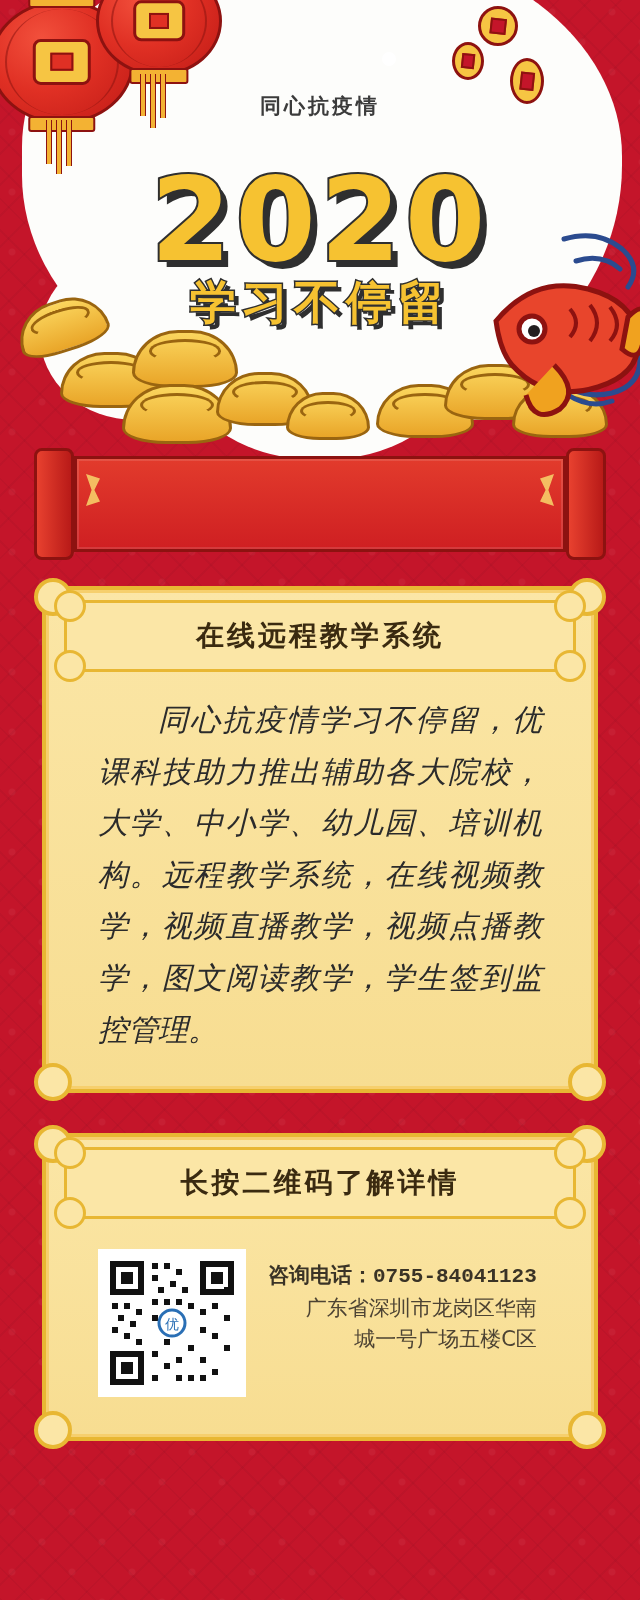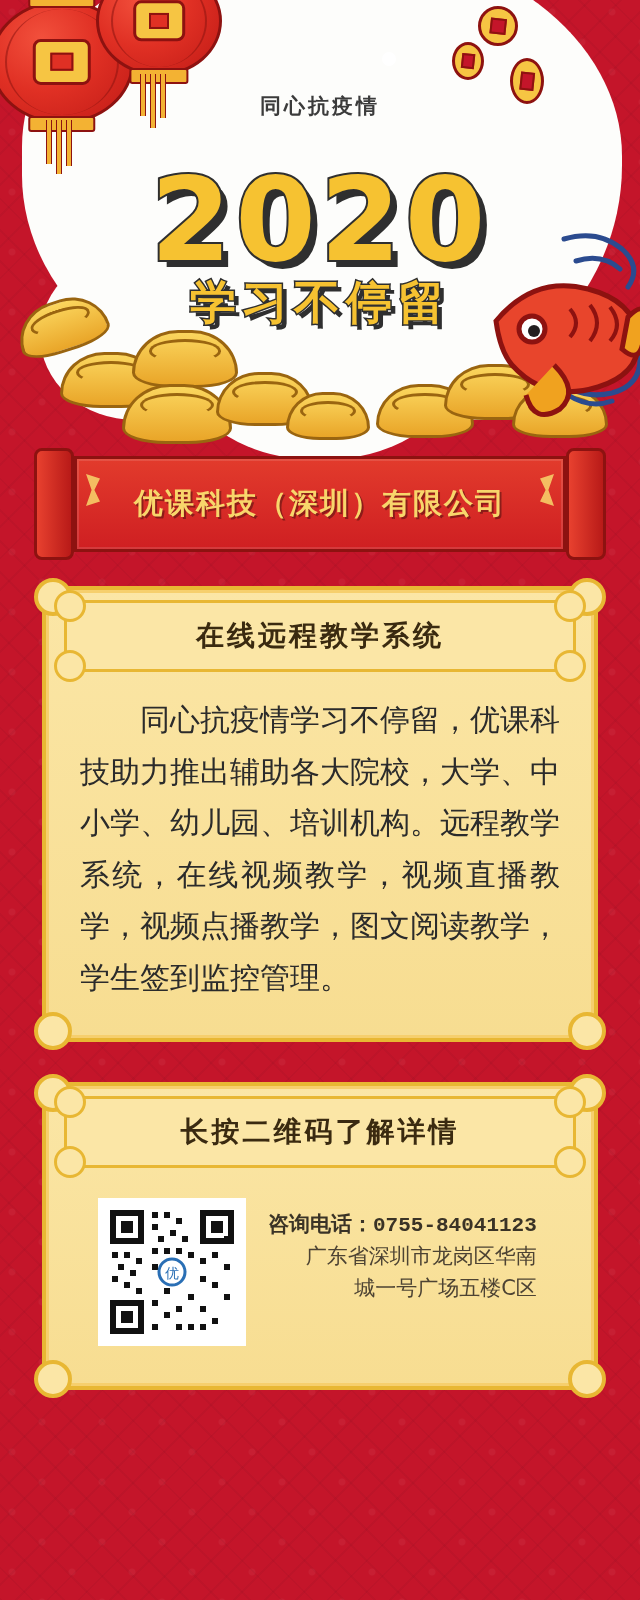--- a/index.html
+++ b/index.html
@@ -272,27 +272,28 @@
   .knob.k4 { right: -13px; bottom: -13px; }
   .card-header-text {
     font-family: "DejaVu Sans", sans-serif;
     font-size: 28px;
     font-weight: bold;
     letter-spacing: 3px;
     color: #3a2a10;
   }
 
   .card-body {
-    padding: 22px 34px 34px;
+    padding: 22px 52px 34px;
     font-family: "DejaVu Serif", serif;
     font-size: 30px;
     line-height: 1.72;
     color: #2b2b2b;
     text-indent: 2em;
     text-align: justify;
+    font-style: italic;
   }
 
   
   .qr-card { margin-top: 40px; margin-bottom: 34px; text-align: right; }
   .qr-row {
     display: flex;
     align-items: flex-start;
     gap: 22px;
     padding: 30px 30px 40px 52px;
   }
@@ -384,21 +385,20 @@
       </svg>
     </div>
   </div>
 
   <div class="scroll">
     <div class="scroll-body"></div>
     <div class="scroll-roll left"></div>
     <div class="scroll-roll right"></div>
     <div class="scroll-flourish l"></div>
     <div class="scroll-flourish r"></div>
-    <div class="scroll-title">优课科技（深圳）有限公司</div>
   </div>
 
   <div class="card">
     <div class="corner tl"></div>
     <div class="corner tr"></div>
     <div class="corner bl"></div>
     <div class="corner br"></div>
 
     <div class="card-header">
       <div class="knob k1"></div>

